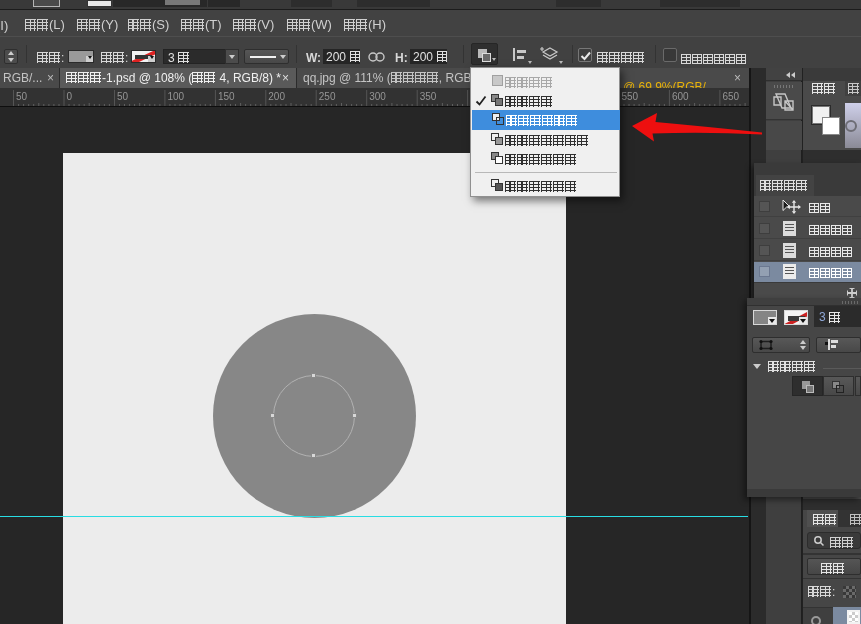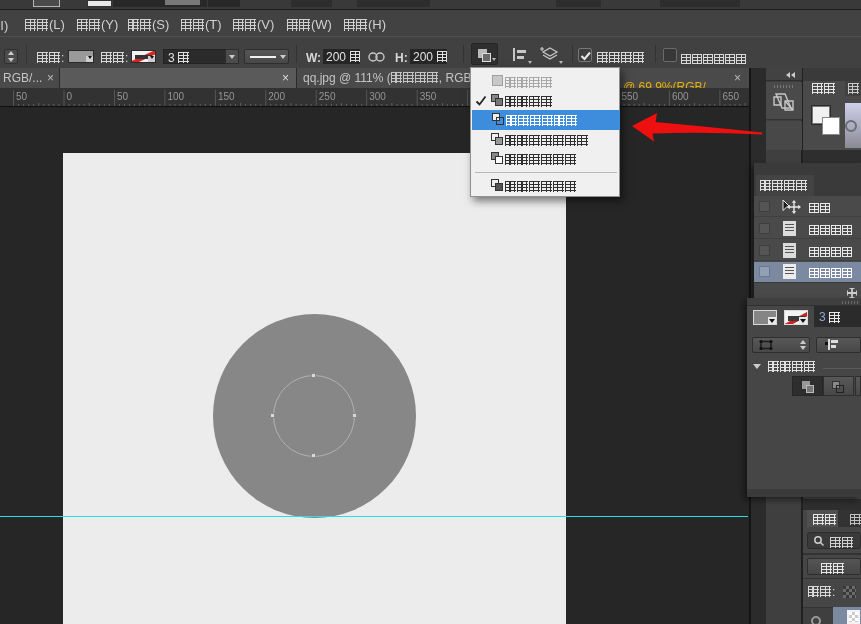--- a/index.html
+++ b/index.html
@@ -126,20 +126,21 @@
   <div class="a" style="left:663px;top:11px;width:14px;height:14px;background:#383838;border:1px solid #6a6a6a;border-radius:2px"></div>
   <div class="a t" style="left:681px;top:15px"><i class="c s"></i><i class="c s"></i><i class="c s"></i><i class="c s"></i><i class="c s"></i><i class="c s"></i></div>
 </div>
 
 <div class="a" style="left:0;top:68px;width:751px;height:20px;background:#2b2b2b">
   <div class="a" style="left:0;top:0;width:59px;height:20px;background:#4a4a4a;color:#c4c4c4;font-size:12px">
     <span class="a" style="left:3px;top:3px">RGB/...</span>
     <span class="a" style="left:47px;top:3px;color:#bbb">×</span>
   </div>
   <div class="a" style="left:60px;top:0;width:236px;height:20px;background:#5a5a5a;color:#f0f0f0;font-size:12px">
+    <span class="a t" style="left:6px;top:3px;color:#f0f0f0"><i class="c"></i><i class="c"></i><i class="c"></i>-1.psd @ 108% (<i class="c"></i><i class="c"></i> 4, RGB/8) *</span>
     <span class="a" style="left:222px;top:3px;color:#ddd">×</span>
   </div>
   <div class="a" style="left:297px;top:0;width:454px;height:20px;background:#4a4a4a;color:#c4c4c4;font-size:12px">
     <span class="a t" style="left:6px;top:3px;color:#c4c4c4">qq.jpg @ 111% (<i class="c"></i><i class="c"></i><i class="c"></i><i class="c"></i>, RGB/</span>
     <span class="a t" style="left:326px;top:12px;color:#eab308">@ 69.9%(RGB/...</span>
     <span class="a" style="left:437px;top:3px;color:#bbb">×</span>
   </div>
 </div>
 
 <div class="a" style="left:0;top:88px;width:751px;height:19px;background:#323232;border-bottom:1px solid #0e0e0e;overflow:hidden;font-size:10px;color:#9a9a9a">

